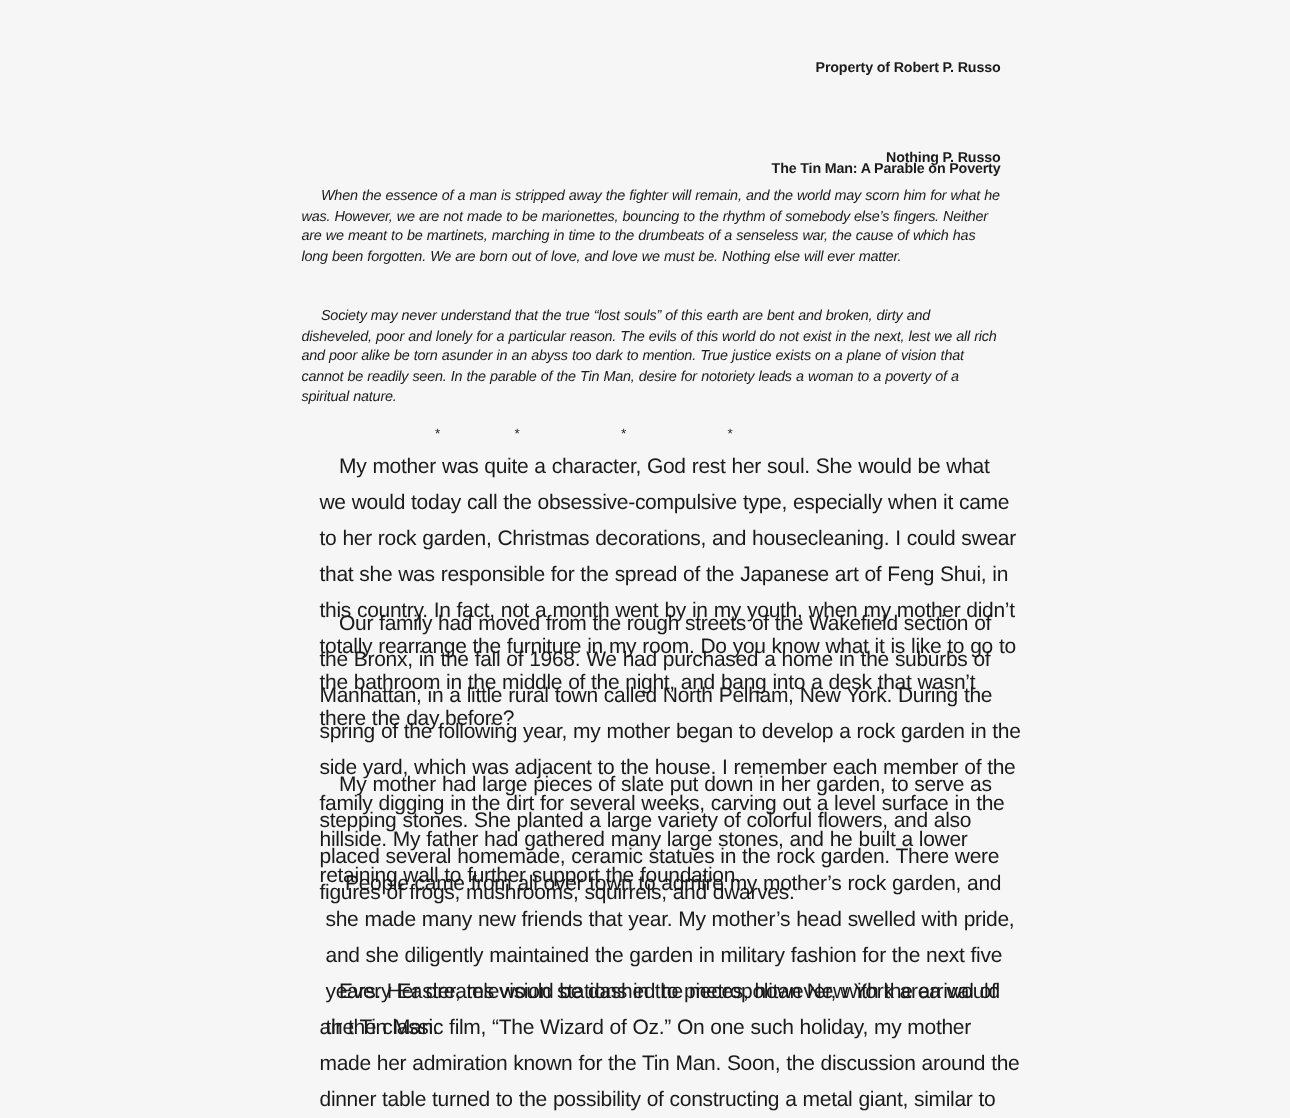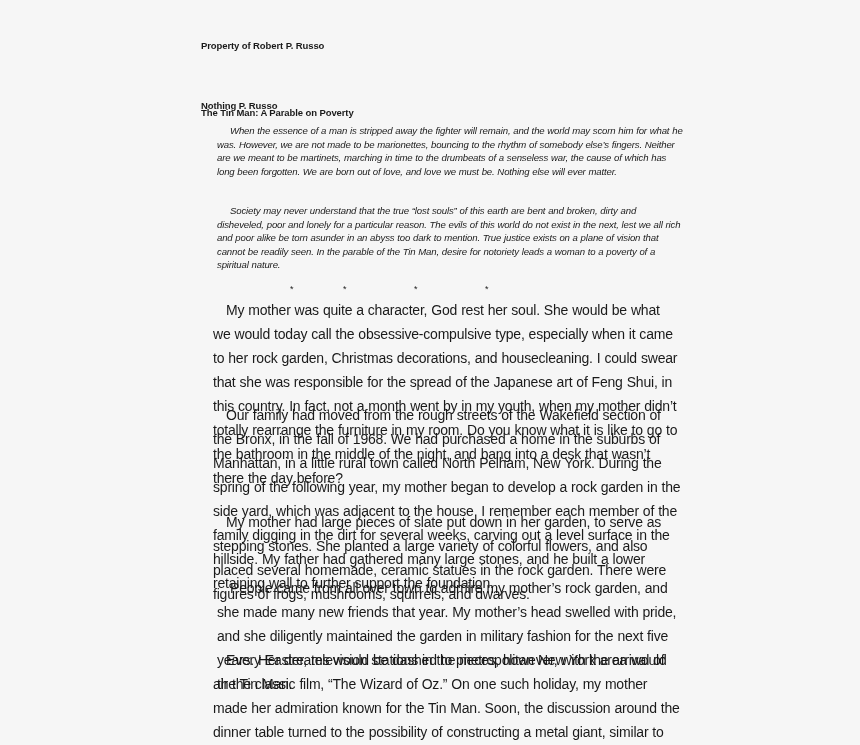--- a/index.html
+++ b/index.html
@@ -18,28 +18,28 @@
     .page {
       position: absolute;
       left: 201px;
       top: 0;
       width: 466px;
     }
     .center-line {
       position: absolute;
       left: 0;
       width: 466px;
-      text-align: left;
+      text-align: right;
       font-weight: bold;
       font-size: 9.5px;
       letter-spacing: -0.1px;
     }
     .italic-par {
       position: absolute;
-      left: 16px;
+      left: 0;
       width: 468px;
       font-style: italic;
       font-size: 9.6px;
       line-height: 13.5px;
       letter-spacing: -0.15px;
       text-indent: 13px;
       word-spacing: 0.3px;
     }
     .body-par {
       position: absolute;

